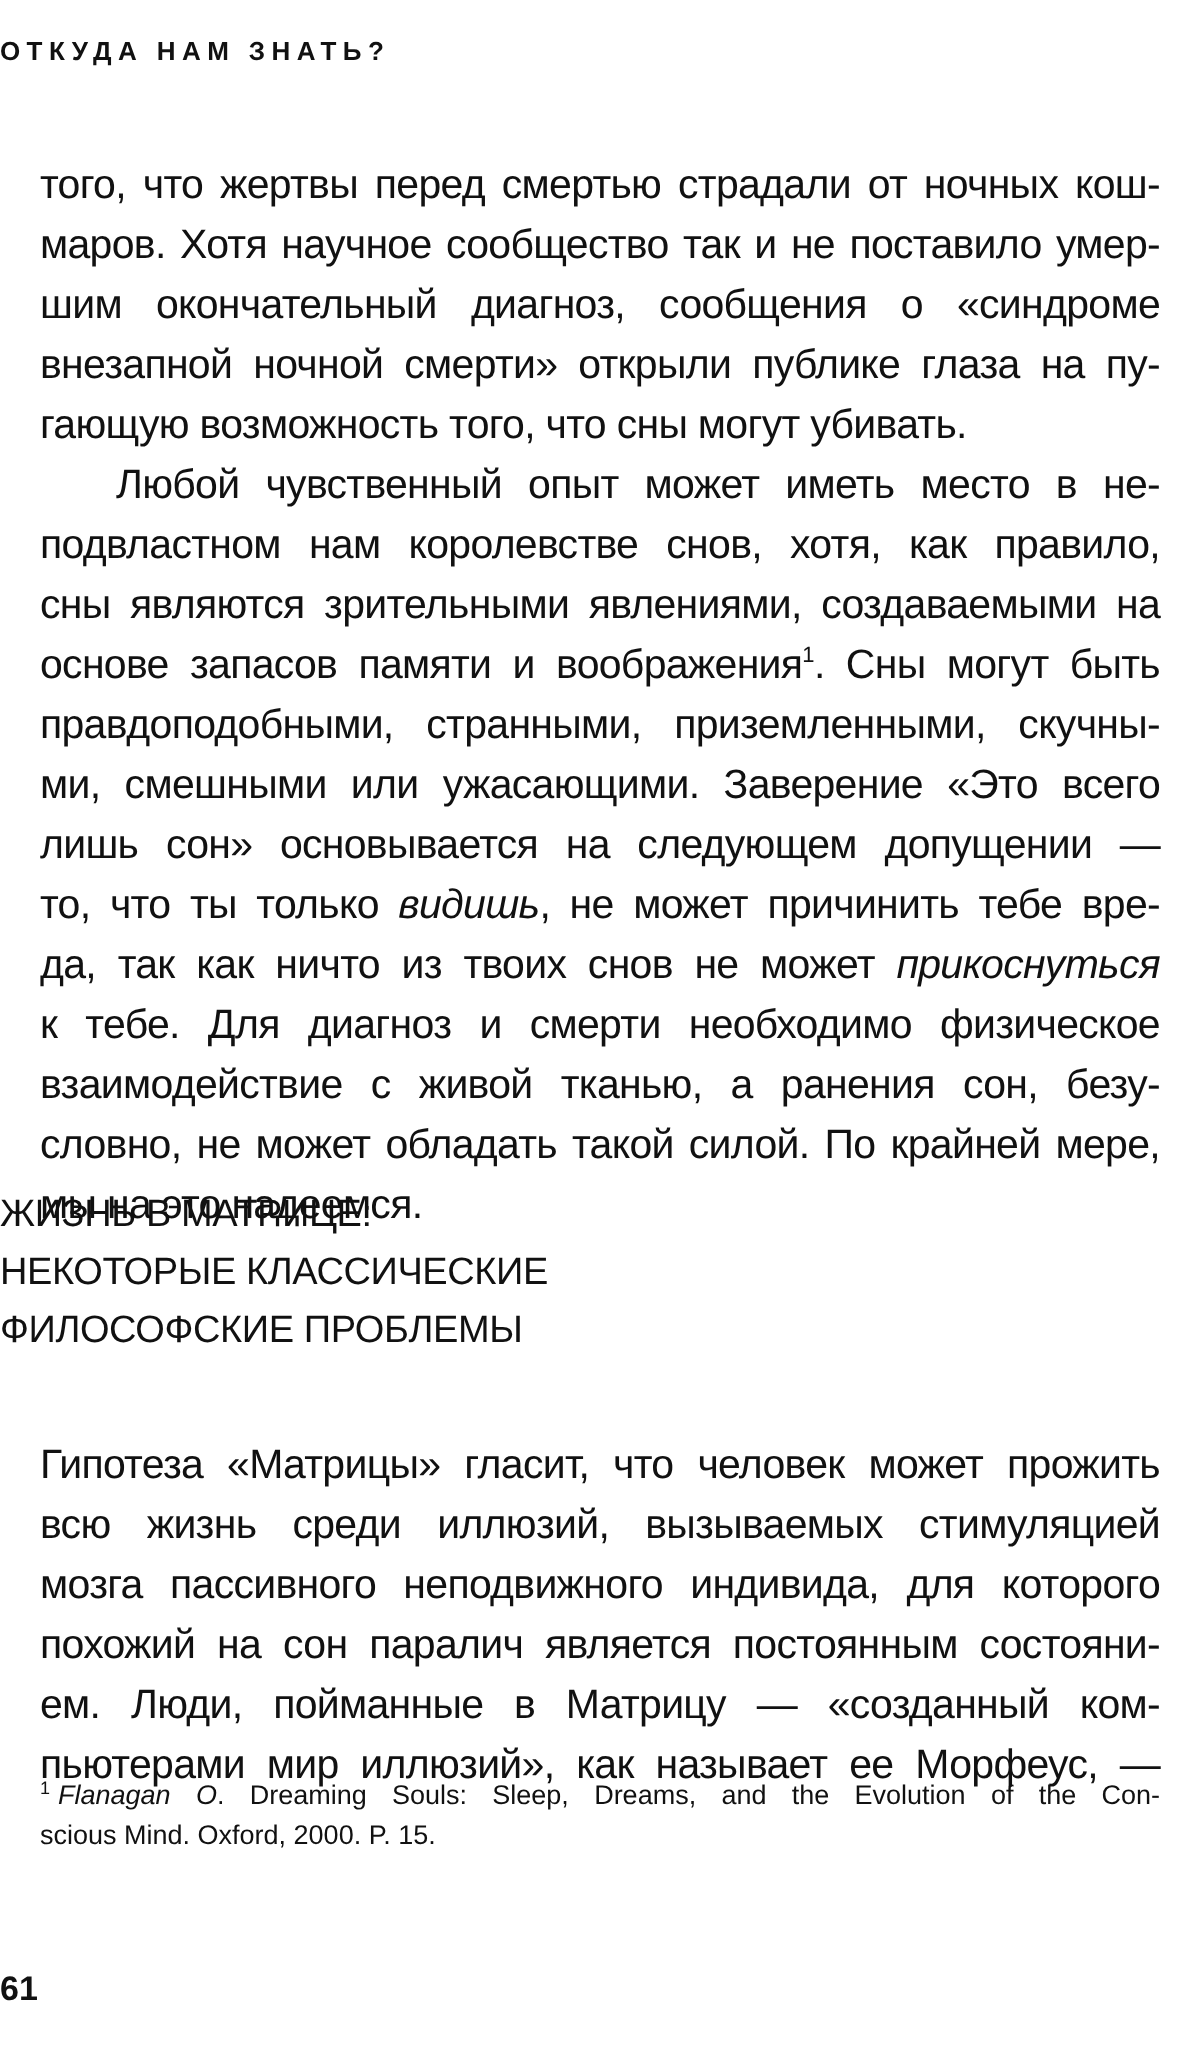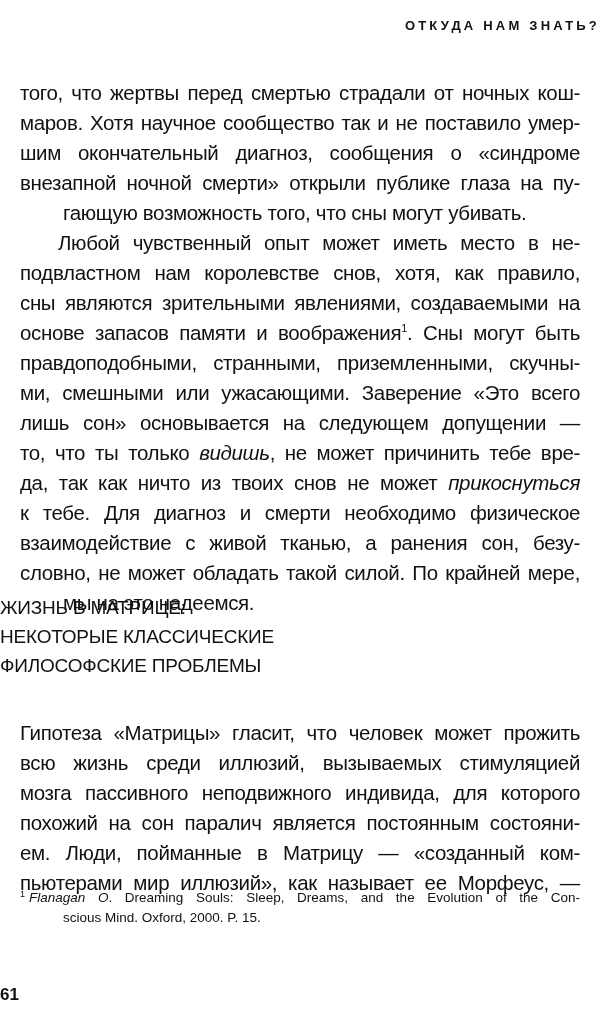--- a/index.html
+++ b/index.html
@@ -1,29 +1,29 @@
 <!DOCTYPE html>
 <html><head>
   <meta charset="utf-8">
   <style>
     html, body { margin: 0; padding: 0; background: #ffffff; }
     body {
       width: 600px; height: 1024px; position: relative; overflow: hidden;
       font-family: "Liberation Sans", sans-serif; color: #111111;
     }
     .running-head {
-      position: absolute; top: 18px; left: 0; width: 600px; text-align: right;
+      position: absolute; top: 18px; left: 0; width: 600px; text-align: left;
       font-size: 13px; font-weight: bold; letter-spacing: 3.2px;
     }
     .body-text {
       position: absolute; left: 20px; width: 560px;
       font-size: 20.5px; line-height: 30px; letter-spacing: -0.35px;
     }
     .line { display: block; white-space: nowrap; text-align: justify; text-align-last: justify; height: 30px; }
-    .line.last { text-align-last: left; margin-left: 43px; }
+    .line.last { text-align-last: left; }
     .line.indent { padding-left: 38px; }
     .para1 { top: 78px; }
     .para3 { top: 718px; }
     sup { font-size: 11px; line-height: 0; vertical-align: 8px; }
     em { font-style: italic; }
     .section-heading {
       position: absolute; top: 593px; left: 0; width: 600px; 
       font-size: 19px; line-height: 29px; letter-spacing: -0.2px;
     }
     .section-heading span { display: block; }

